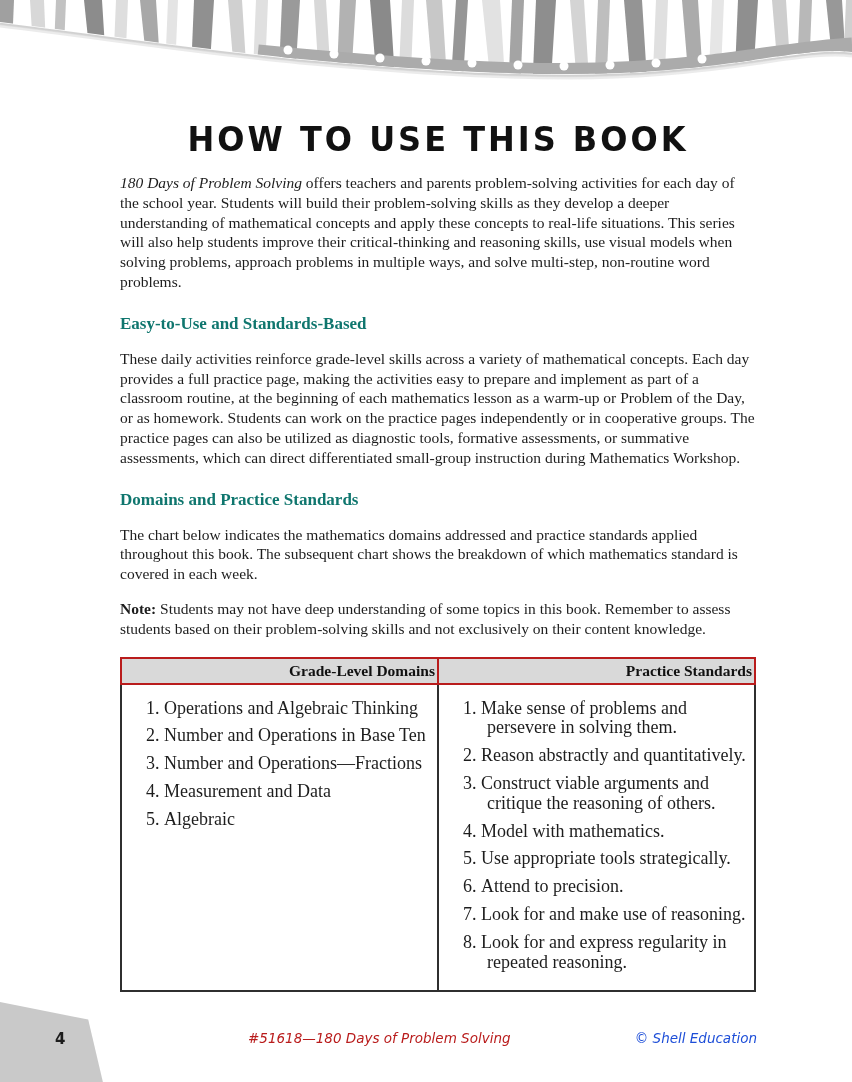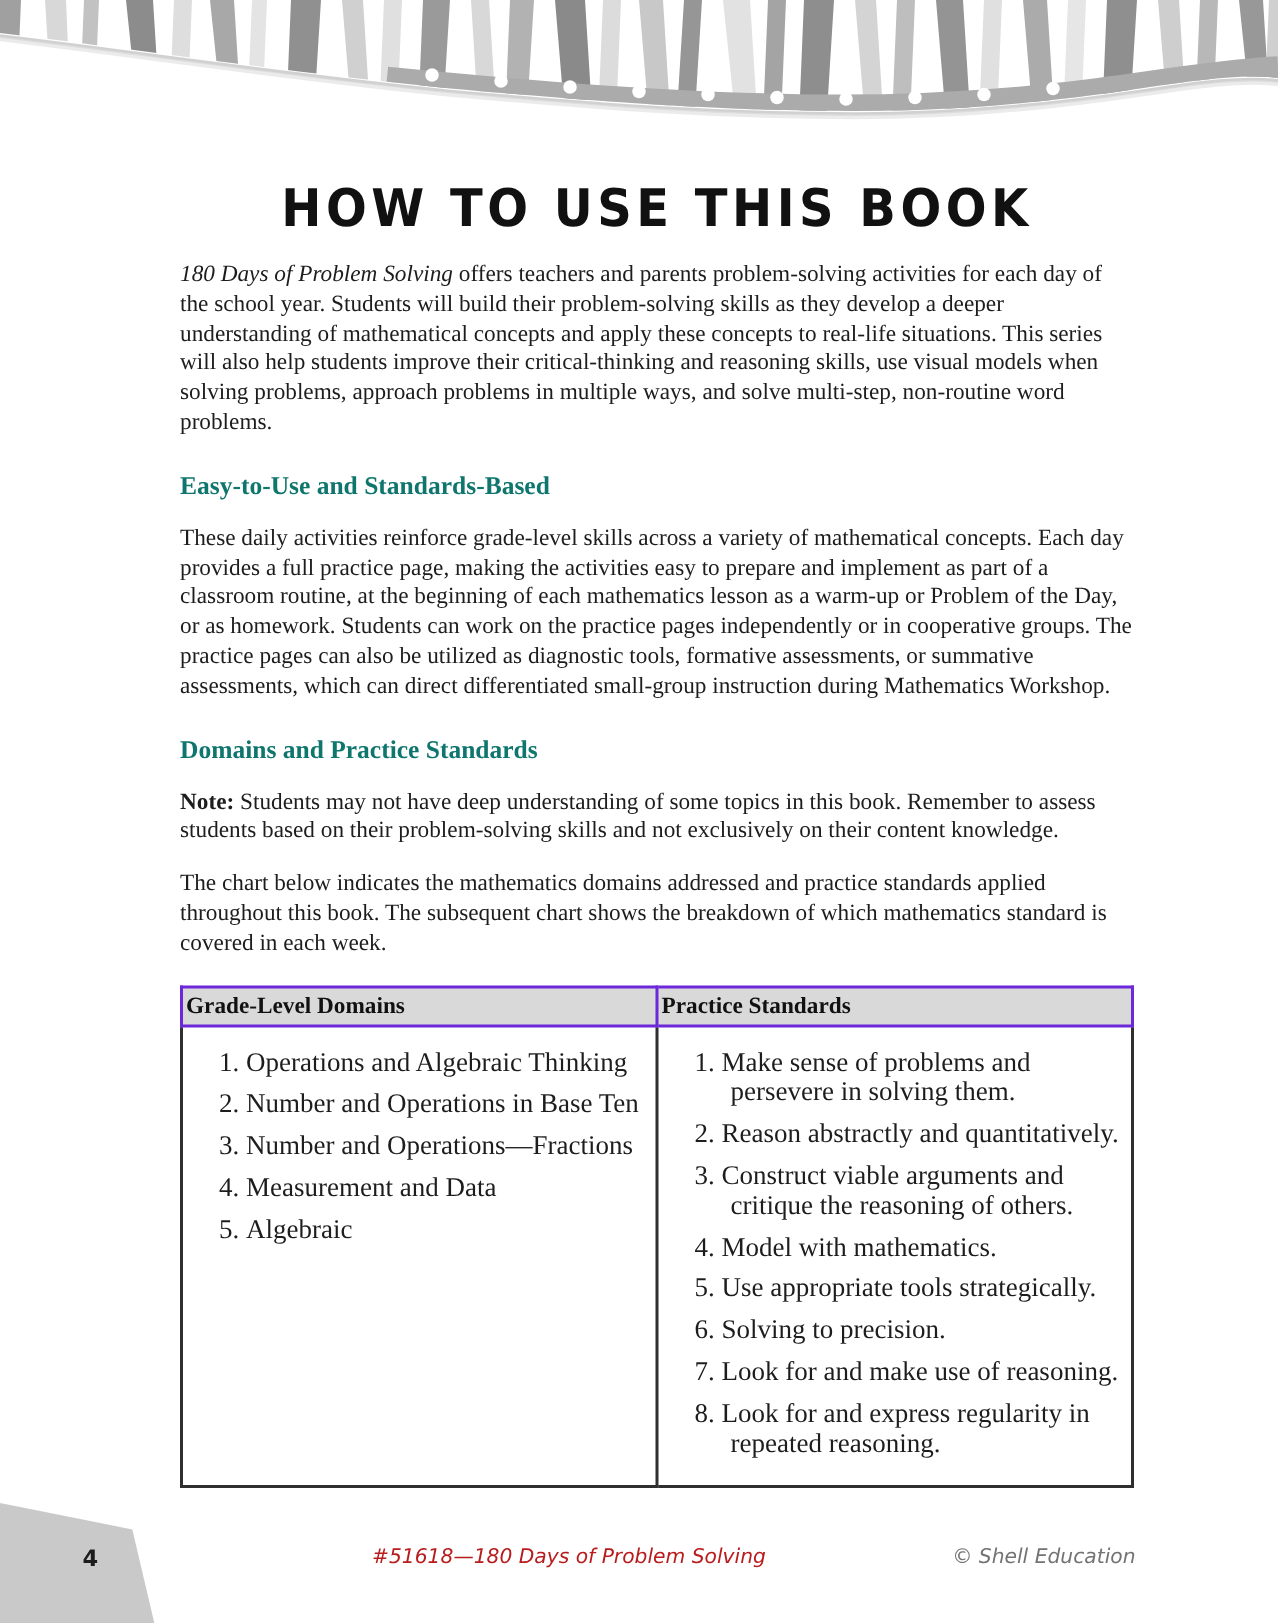--- a/index.html
+++ b/index.html
@@ -45,25 +45,25 @@
   .note-label{font-weight:bold;}
   
   table.domains{
     margin-top:18px;
     width:636px;
     border-collapse:collapse;
     table-layout:fixed;
   }
   table.domains th{
     background:#d9d9d9;
-    border:2px solid #6d28d9;
+    border:2px solid #b91c1c;
     font-size:15.5px;
     font-weight:bold;
     padding:3px 2px;
-    text-align:left;
+    text-align:right;
     color:#111111;
   }
   table.domains td{
     border:2px solid #2f2f2f;
     vertical-align:top;
     padding:14px 8px 10px 24px;
     font-size:18px;
     line-height:19.8px;
   }
   ol.numlist{
@@ -103,21 +103,21 @@
     font-style:italic;
     font-size:13.5px;
     color:#b91c1c;
   }
   .footer-publisher{
     position:absolute;
     right:95px;top:1030px;
     font-family:"DejaVu Sans", sans-serif;
     font-style:italic;
     font-size:13.5px;
-    color:#737373;
+    color:#1d4ed8;
   }
 </style>
 </head>
 <body>
 
 <div class="page">
 
   <div class="banner">
     <svg width="852" height="96" viewBox="0 0 852 96" xmlns="http://www.w3.org/2000/svg">
       <defs>
@@ -179,23 +179,23 @@
   <div class="content">
 
     <div class="book-title">HOW TO USE THIS BOOK</div>
 
     <p class="body"><span class="lead-italic">180 Days of Problem Solving</span><span> offers teachers and parents problem-solving activities for each day of the school year. Students will build their problem-solving skills as they develop a deeper understanding of mathematical concepts and apply these concepts to real-life situations. This series will also help students improve their critical-thinking and reasoning skills, use visual models when solving problems, approach problems in multiple ways, and solve multi-step, non-routine word problems.</span></p>
 
     <h2 class="section">Easy-to-Use and Standards-Based</h2>
     <p class="body">These daily activities reinforce grade-level skills across a variety of mathematical concepts. Each day provides a full practice page, making the activities easy to prepare and implement as part of a classroom routine, at the beginning of each mathematics lesson as a warm-up or Problem of the Day, or as homework. Students can work on the practice pages independently or in cooperative groups. The practice pages can also be utilized as diagnostic tools, formative assessments, or summative assessments, which can direct differentiated small-group instruction during Mathematics Workshop.</p>
 
     <h2 class="section">Domains and Practice Standards</h2>
+    <p class="body">The chart below indicates the mathematics domains addressed and practice standards applied throughout this book. The subsequent chart shows the breakdown of which mathematics standard is covered in each week.</p>
+
     <p class="body"><span class="note-label">Note:</span><span> Students may not have deep understanding of some topics in this book. Remember to assess students based on their problem-solving skills and not exclusively on their content knowledge.</span></p>
-
-    <p class="body">The chart below indicates the mathematics domains addressed and practice standards applied throughout this book. The subsequent chart shows the breakdown of which mathematics standard is covered in each week.</p>
 
     <table class="domains">
       <thead>
         <tr>
           <th>Grade-Level Domains</th>
           <th>Practice Standards</th>
         </tr>
       </thead>
       <tbody>
         <tr>
@@ -208,21 +208,21 @@
               <li>Algebraic</li>
             </ol>
           </td>
           <td>
             <ol class="numlist">
               <li>Make sense of problems and persevere in solving them.</li>
               <li>Reason abstractly and quantitatively.</li>
               <li>Construct viable arguments and critique the reasoning of others.</li>
               <li>Model with mathematics.</li>
               <li>Use appropriate tools strategically.</li>
-              <li>Solving to precision.</li>
+              <li>Attend to precision.</li>
               <li>Look for and make use of reasoning.</li>
               <li>Look for and express regularity in repeated reasoning.</li>
             </ol>
           </td>
         </tr>
       </tbody>
     </table>
 
   </div>
 

